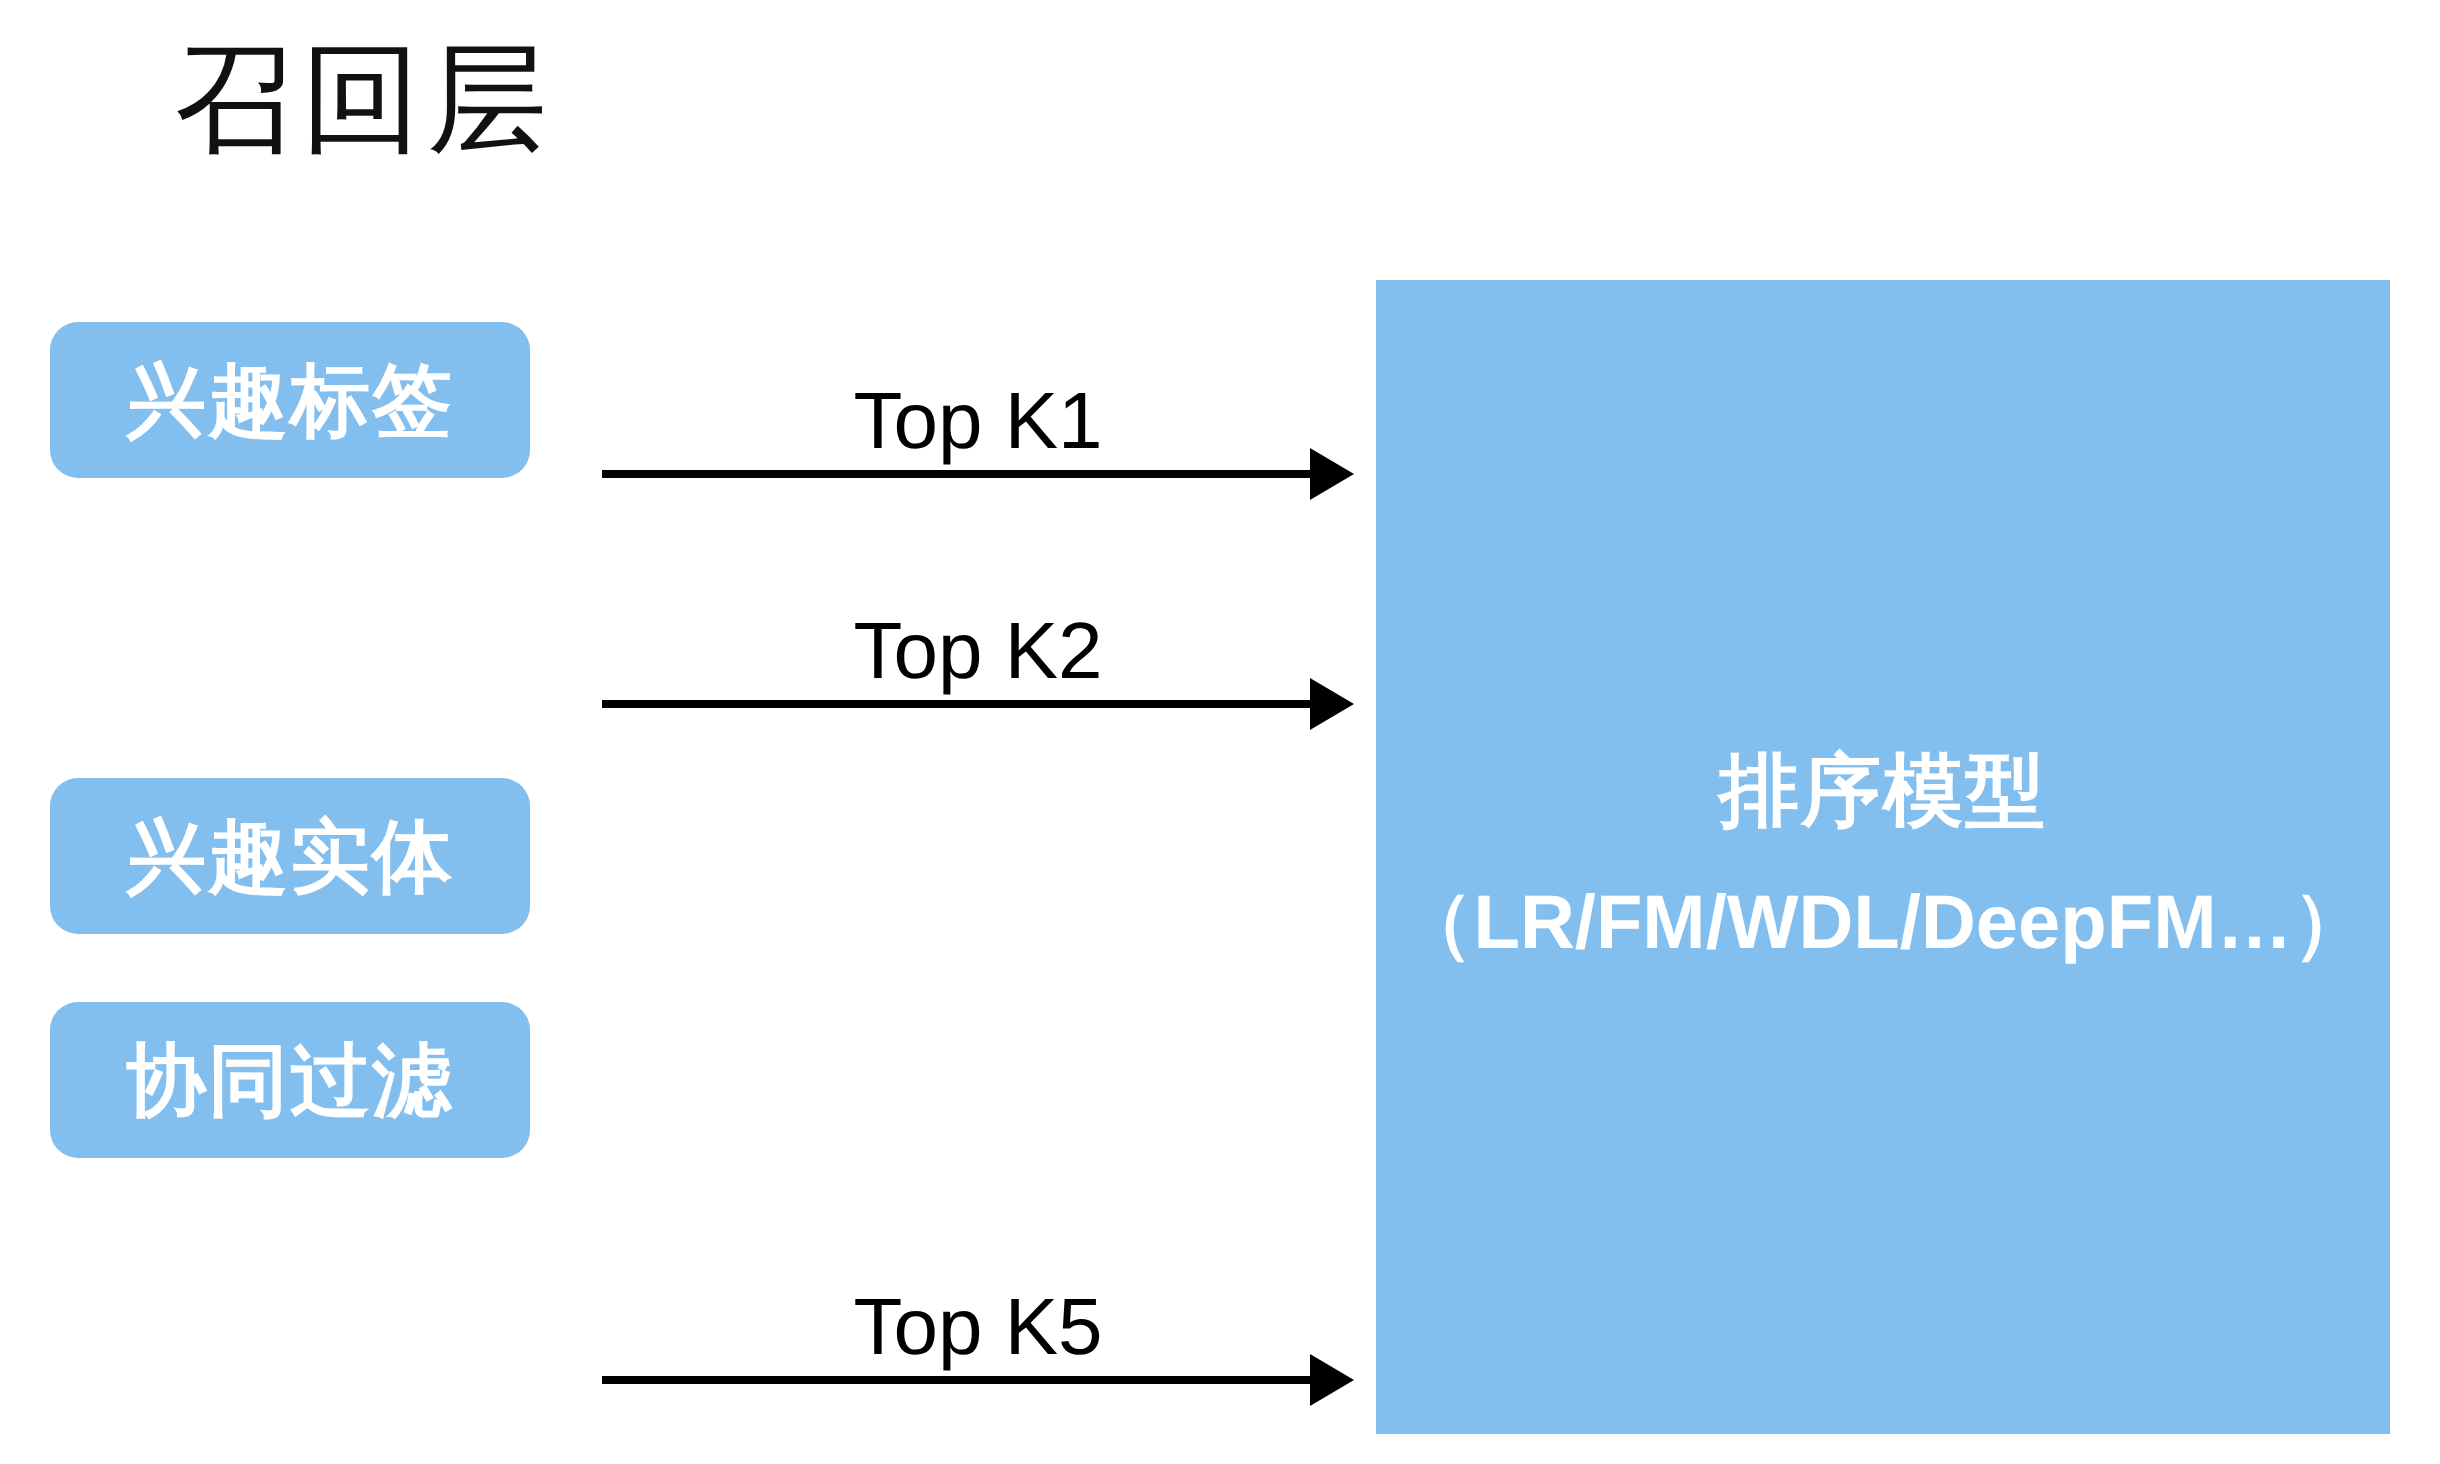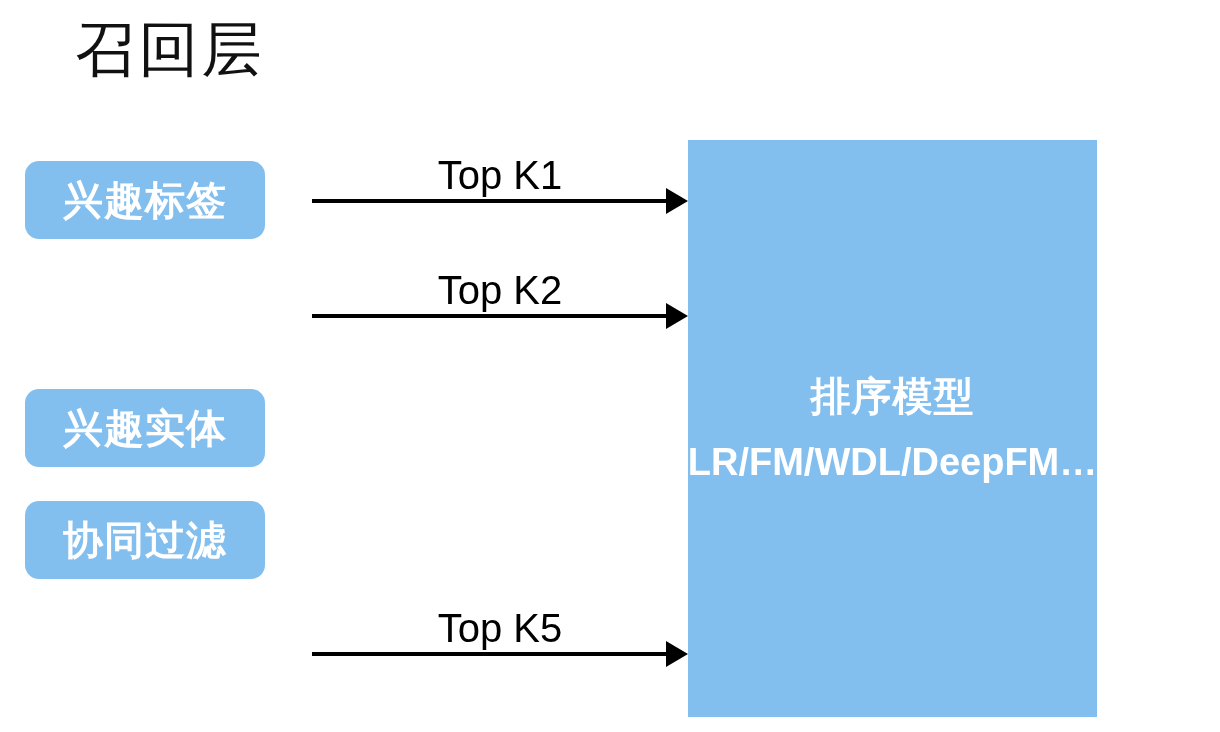--- a/index.html
+++ b/index.html
@@ -15,21 +15,21 @@
     position: absolute;
     top: 14px;
     font-size: 60px;
     line-height: 72px;
     font-weight: 500;
     color: #111111;
     text-align: center;
     letter-spacing: 3px;
     white-space: nowrap;
   }
-  .layer-title.left  { left: 0;    width: 340px; }
+  .layer-title.left  { left: 12px;    width: 340px; }
   .layer-title.right { left: 795px; width: 340px; }
 
   .recall-box {
     position: absolute;
     left: 25px;
     width: 240px;
     height: 78px;
     background: var(--blue, #82BEEE);
     border-radius: 14px;
     display: flex;
@@ -42,23 +42,24 @@
     white-space: nowrap;
   }
   .row-0 { top: 161px; }
   .row-1 { top: 276px; }
   .row-2 { top: 389px; }
   .row-3 { top: 501px; }
   .row-4 { top: 614px; }
 
   .arrow {
     position: absolute;
-    left: 312px;
+    left: 301px;
     width: 376px;
     height: 78px;
+    margin-top: 36px;
   }
   .arrow .shaft {
     position: absolute;
     left: 0;
     right: 16px;
     top: 38px;
     height: 4px;
     background: var(--ink, #000000);
   }
   .arrow .head {
@@ -81,21 +82,21 @@
     line-height: 1;
     color: var(--ink, #000000);
     font-weight: 400;
     white-space: nowrap;
   }
 
   .ranking-box {
     position: absolute;
     left: 688px;
     top: 140px;
-    width: 409px;
+    width: 507px;
     height: 577px;
     background: var(--blue, #82BEEE);
     display: flex;
     flex-direction: column;
     align-items: center;
     justify-content: center;
     color: #ffffff;
     text-align: center;
   }
   .ranking-box .model-title {

